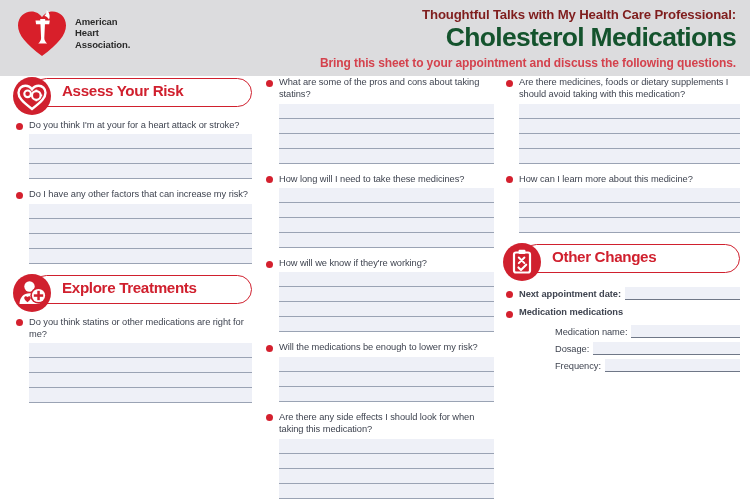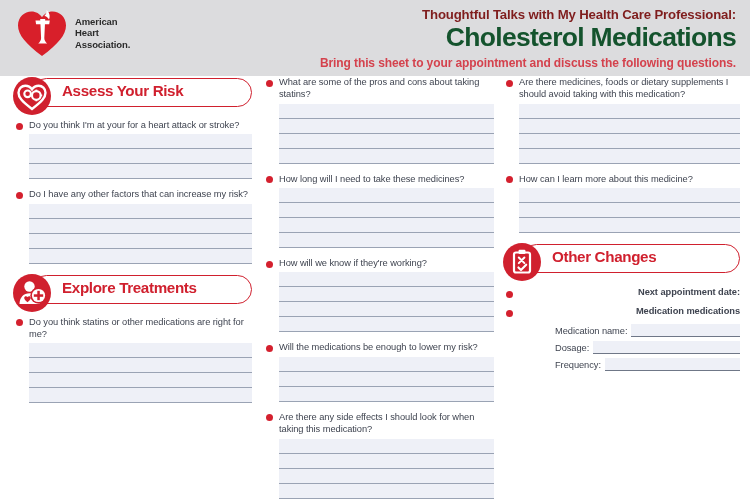--- a/index.html
+++ b/index.html
@@ -161,21 +161,20 @@
   .lines .ln:last-child { border-bottom: 1.1px solid #9aa3b4; }
 
   
   .formblock { margin-top: 11px; }
   .frow {
     position: relative;
     padding-left: 17px;
     margin-bottom: 7px;
     display: flex;
     align-items: flex-end;
-    flex-direction: column;
   }
   .flabel {
     font-size: 9.3px;
     font-weight: bold;
     color: #3f4450;
     white-space: nowrap;
     letter-spacing: -0.06px;
     line-height: 1.2;
   }
   .frule {

